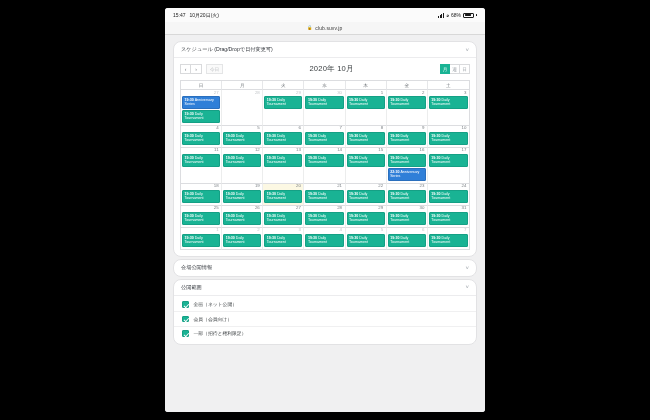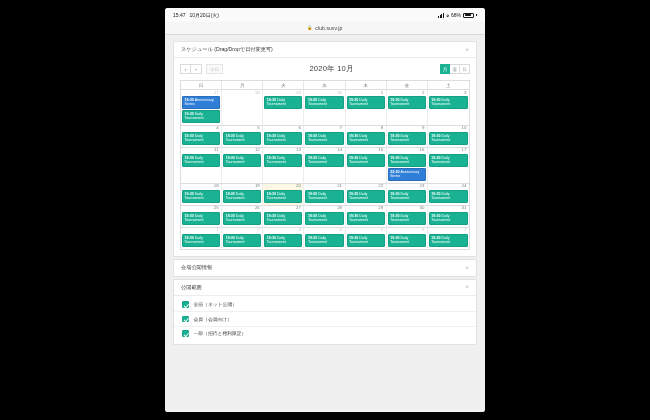--- a/index.html
+++ b/index.html
@@ -70,21 +70,21 @@
   
   .page {
     flex: 1;
     background: #f0f0f1;
     padding: 6px 8px 0 8px;
     overflow: hidden;
   }
   .card {
     background: #ffffff;
     border: 0.5px solid #e2e2e4;
-    border-radius: 1px;
+    border-radius: 8px;
     margin-bottom: 2px;
   }
   .card-head {
     height: 16px;
     display: flex; align-items: center;
     padding: 0 7px;
     font-size: 5.2px;
     color: #31353b;
     border-bottom: 0.5px solid #ececee;
   }

